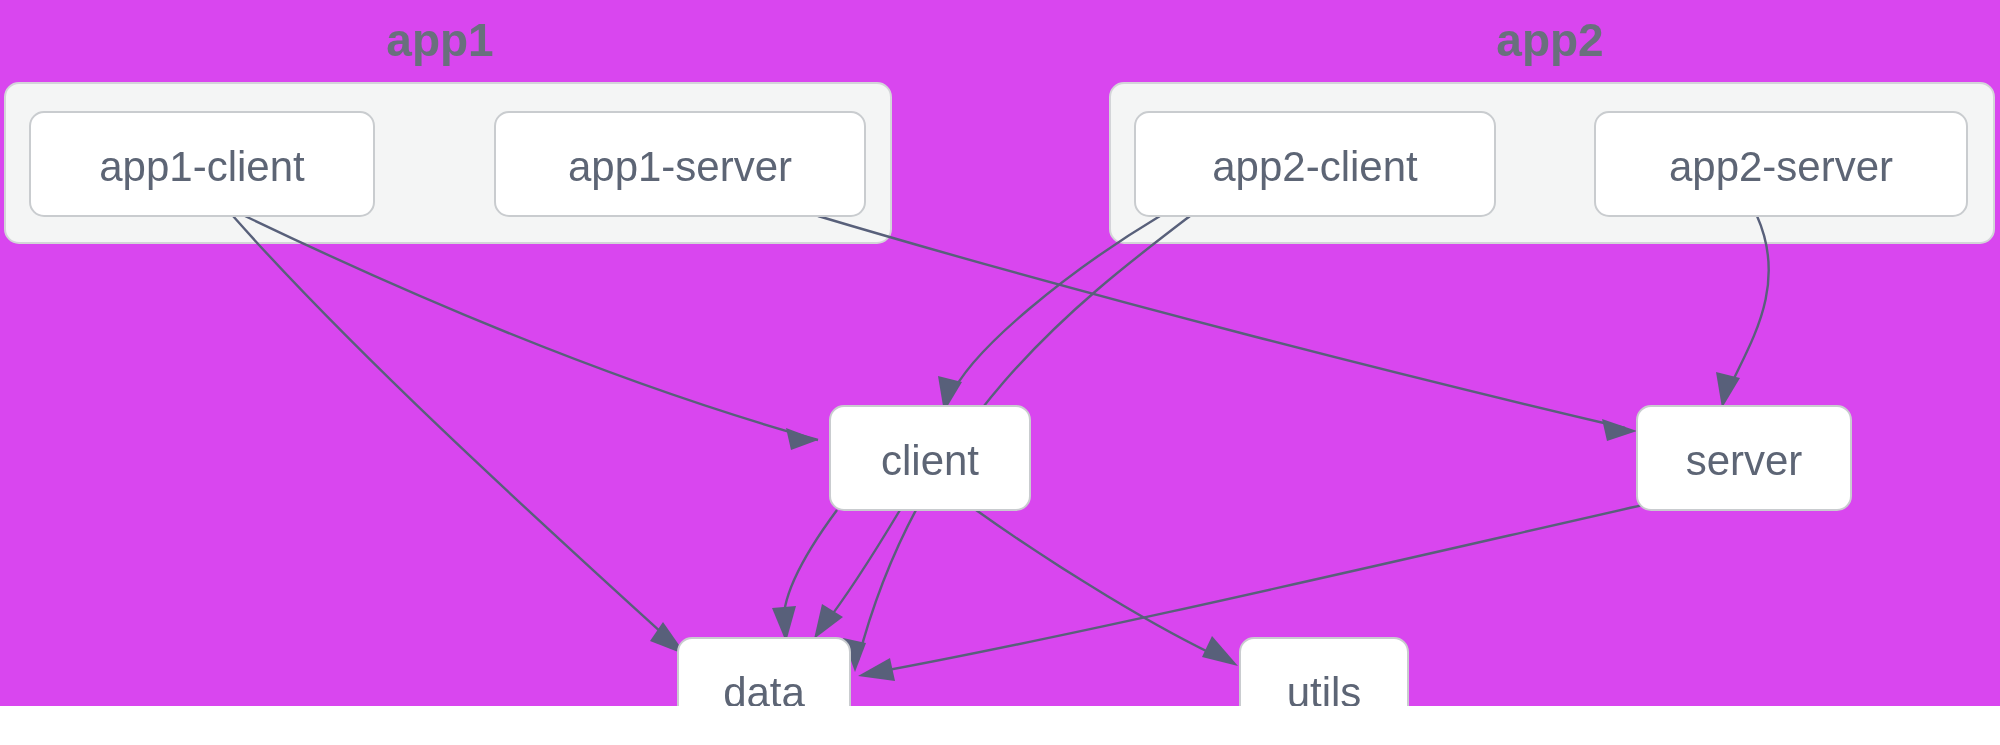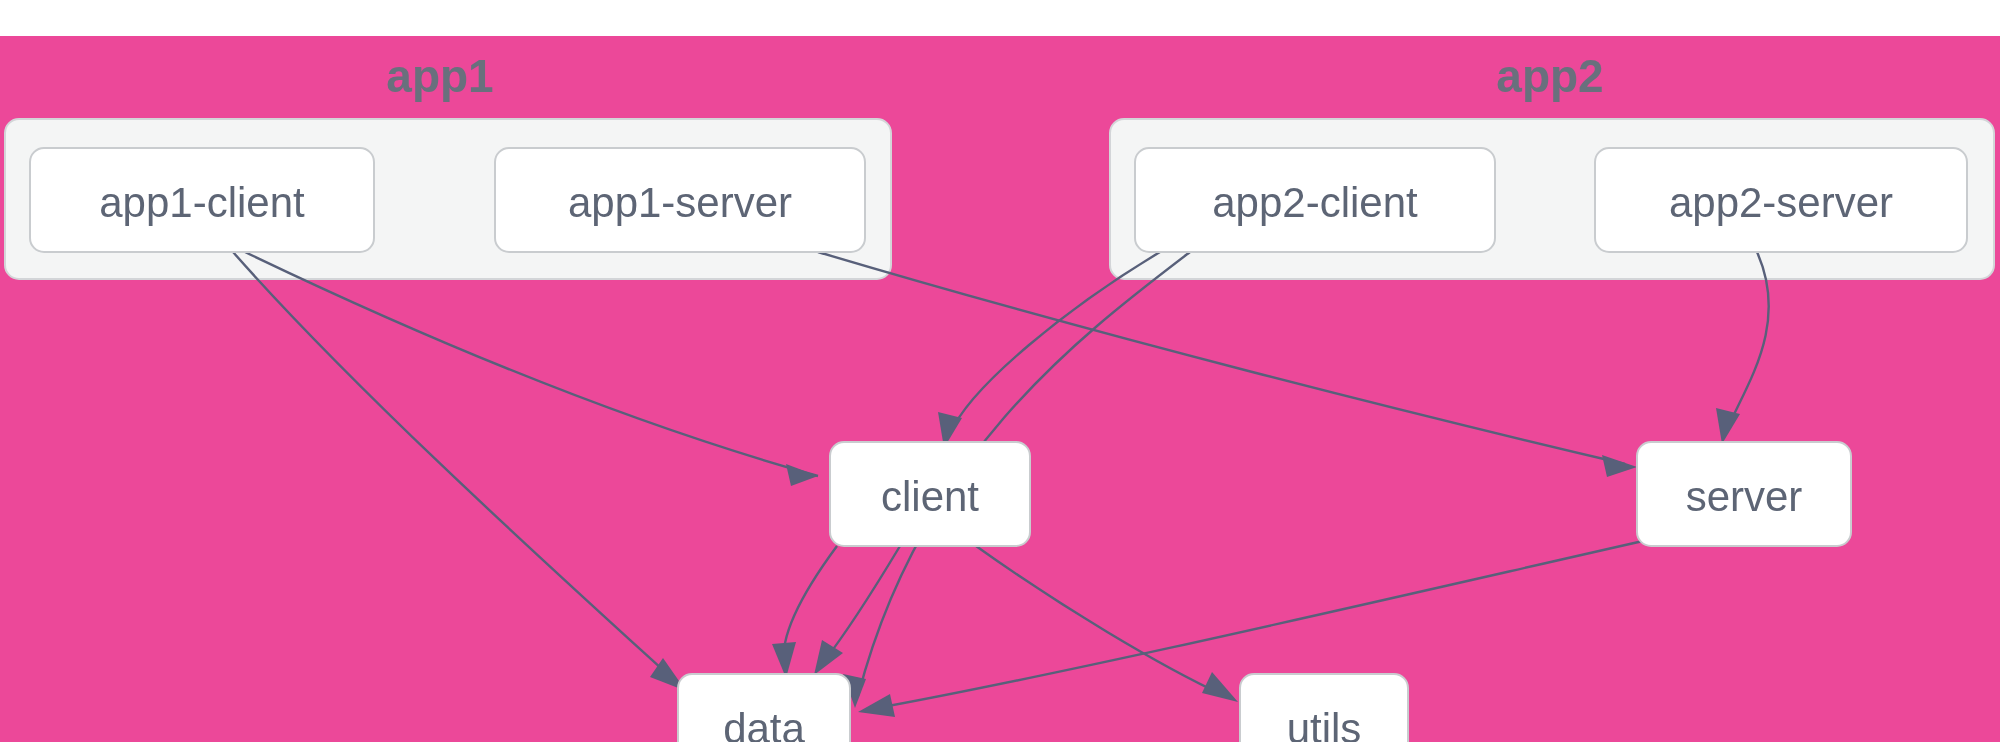--- a/index.html
+++ b/index.html
@@ -7,23 +7,22 @@
     padding: 0;
     background: #ffffff;
   }
   body {
     font-family: "Liberation Sans", sans-serif;
   }
   #stage {
     position: relative;
     width: 2000px;
     height: 706px;
-    background: #ec4899;
+    background: #d946ef;
     overflow: hidden;
-    margin-top: 36px;
   }
   svg#graph {
     position: absolute;
     top: 0;
     left: 0;
     width: 2000px;
     height: 745px;
     display: block;
   }
   .cluster-rect {

